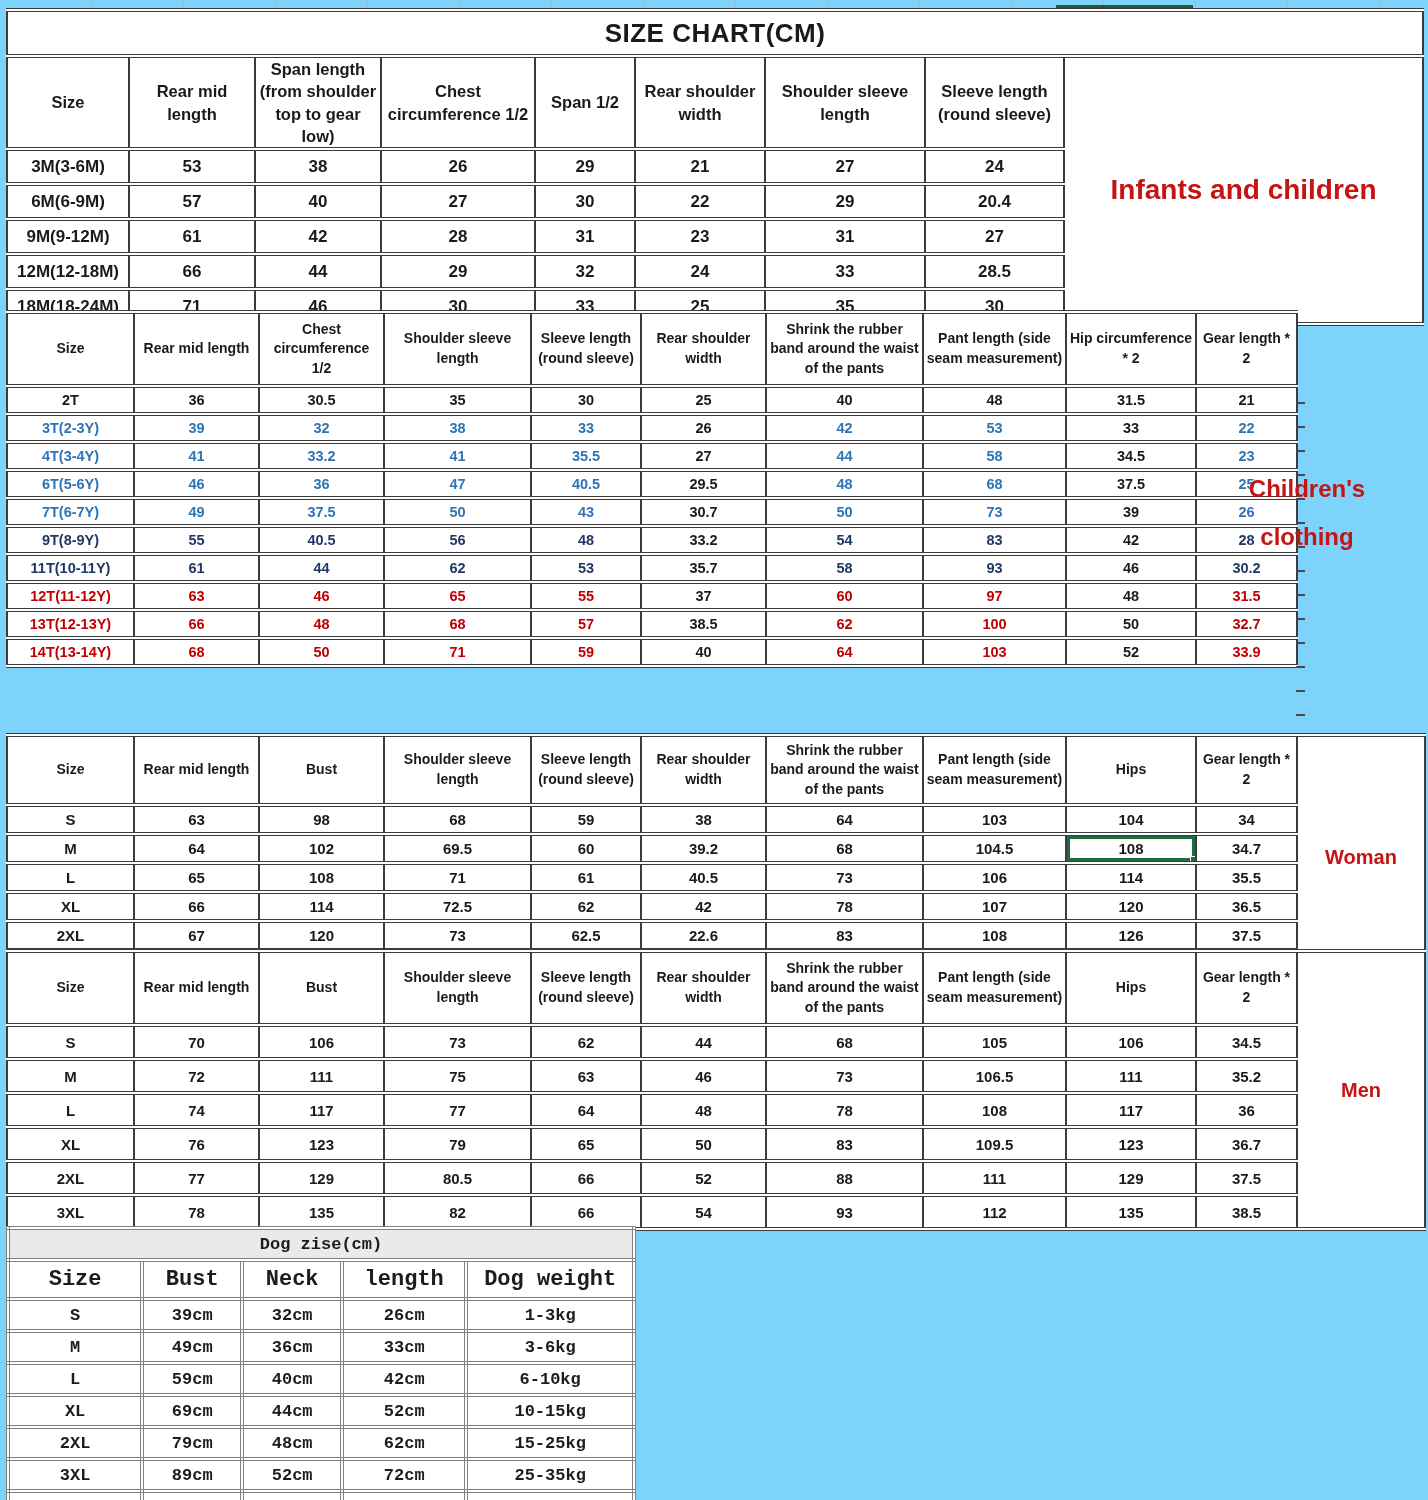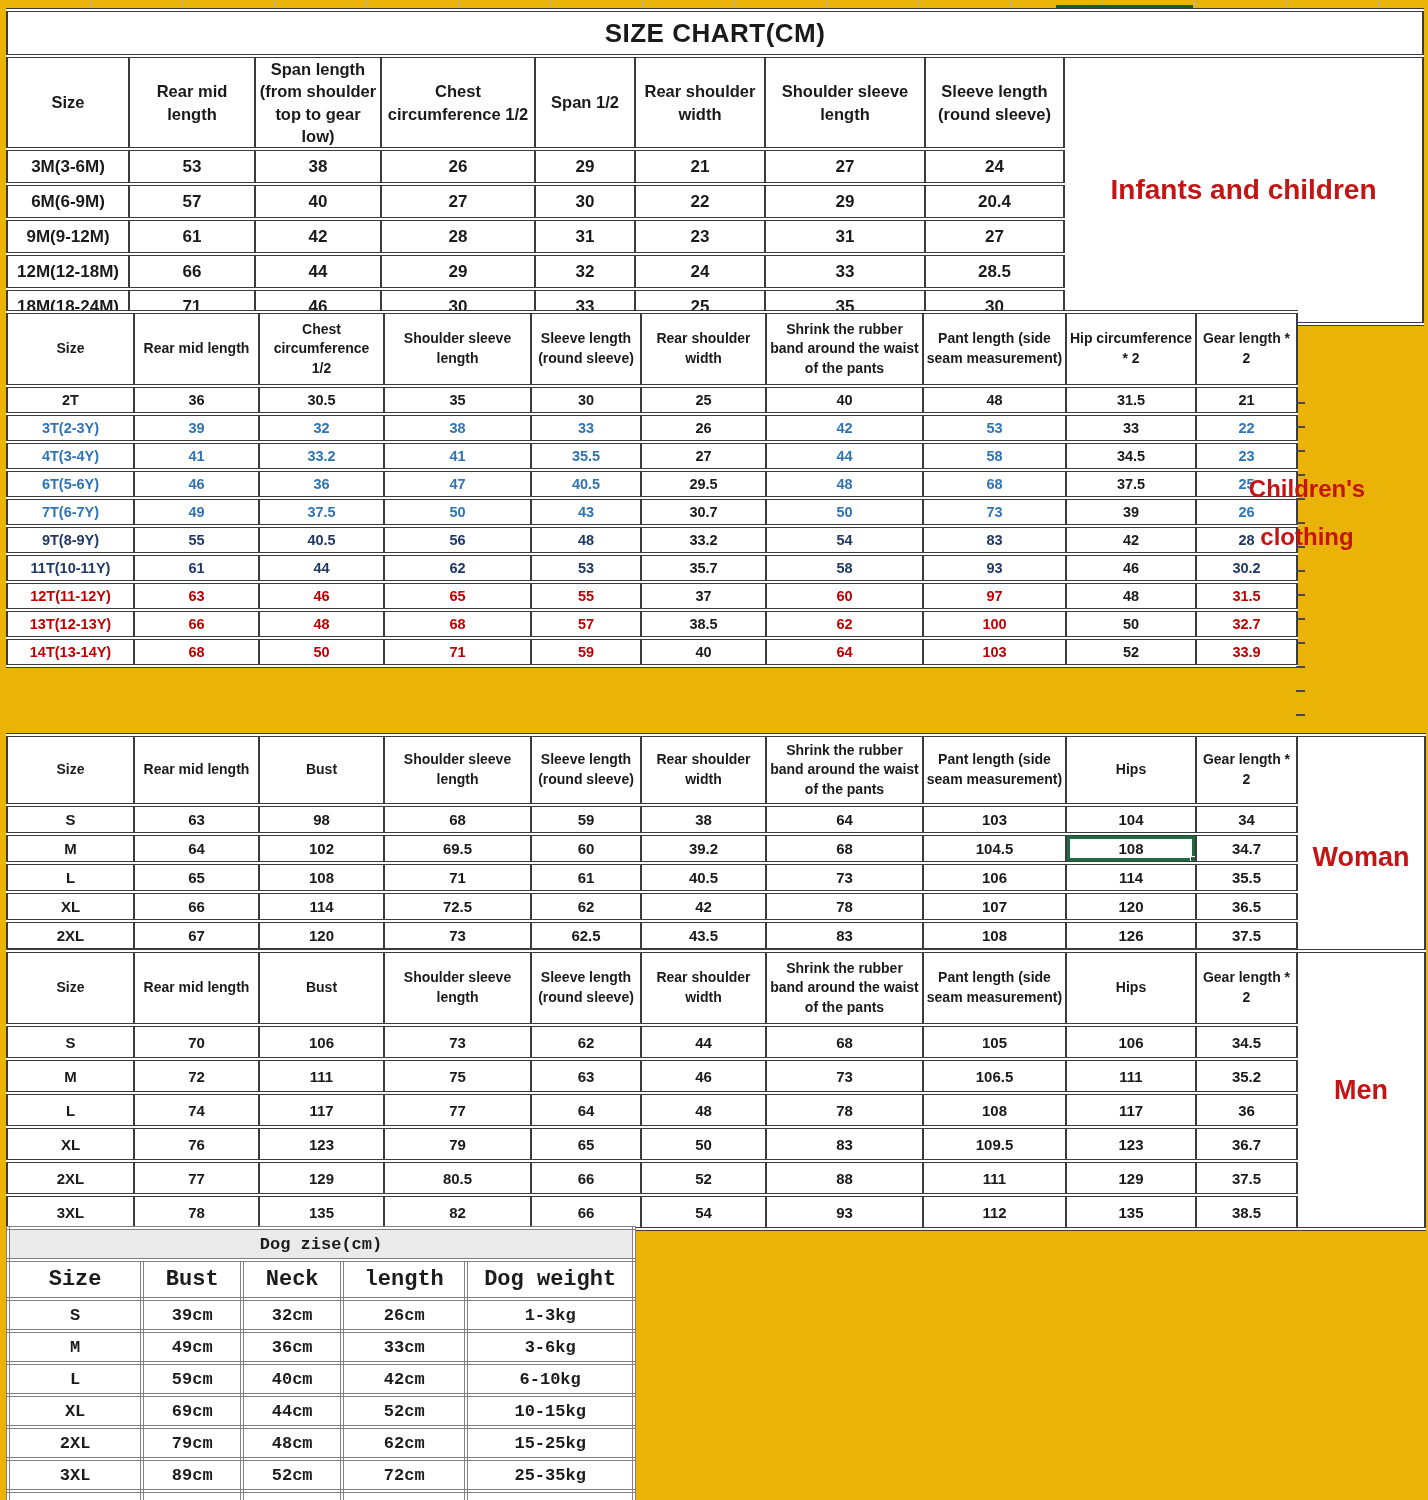--- a/index.html
+++ b/index.html
@@ -1,16 +1,16 @@
 <!DOCTYPE html>
 <html><head>
 <meta charset="utf-8">
 <style>
   html,body{margin:0;padding:0;background:#ffffff;}
-  .canvas{position:relative;width:1428px;height:1500px;background:#eab308;overflow:hidden;
+  .canvas{position:relative;width:1428px;height:1500px;background:#7dd3fc;overflow:hidden;
           font-family:"Liberation Sans", sans-serif;color:#1a1a1a;}
   
   .top-strip{position:absolute;left:0;top:1px;width:1428px;height:5px;
     background:repeating-linear-gradient(to right, transparent 0 90px, #b5b5b5 90px 92px);
     opacity:.8;}
   .green-seg{position:absolute;left:1056px;top:5px;width:137px;height:4px;background:#20593a;}
 
   table.grid{border-collapse:collapse;table-layout:fixed;background:#fff;}
   table.grid td, table.grid th{
     border-left:2px solid #3c3c3c;border-right:2px solid #3c3c3c;
@@ -32,21 +32,21 @@
     color:#c41414;font-weight:bold;font-size:24px;line-height:2.0;}
   .tick-col{position:absolute;left:1296px;top:380px;width:9px;height:336px;
     background:repeating-linear-gradient(to bottom, transparent 0 22px, #4a4a4a 22px 24px);}
 
   .t3{position:absolute;left:6px;top:733px;width:1418px;}
   .t3 th{font-size:14px;font-weight:bold;line-height:1.4;height:66px;}
   .t3 td{font-size:15px;font-weight:bold;height:25px;}
   .t4{position:absolute;left:6px;top:949px;width:1418px;}
   .t4 th{font-size:14px;font-weight:bold;line-height:1.4;height:70px;}
   .t4 td{font-size:15px;font-weight:bold;height:30px;}
-  .t3 .side-label,.t4 .side-label{font-size:27px;}
+  .t3 .side-label,.t4 .side-label{font-size:20px;}
 
   .c-black{color:#1a1a1a;}
   .c-blue{color:#2e74b5;}
   .c-navy{color:#1f3864;}
   .c-red{color:#c00000;}
 
   td.sel{box-shadow:inset 0 0 0 3px #1e6b40;position:relative;}
   td.sel::after{content:"";position:absolute;right:-4px;bottom:-4px;width:7px;height:7px;
     background:#1e6b40;border:1px solid #fff;z-index:3;}
 
@@ -374,21 +374,21 @@
           <td class="c-black">107</td>
           <td class="c-black">120</td>
           <td class="c-black">36.5</td>
         </tr>
         <tr>
           <td class="c-black">2XL</td>
           <td class="c-black">67</td>
           <td class="c-black">120</td>
           <td class="c-black">73</td>
           <td class="c-black">62.5</td>
-          <td class="c-black">43.5</td>
+          <td class="c-black">22.6</td>
           <td class="c-black">83</td>
           <td class="c-black">108</td>
           <td class="c-black">126</td>
           <td class="c-black">37.5</td>
         </tr>
         <tr>
           <td class="c-black">3XL</td>
           <td class="c-black">68</td>
           <td class="c-black">126</td>
           <td class="c-black">74.5</td>

